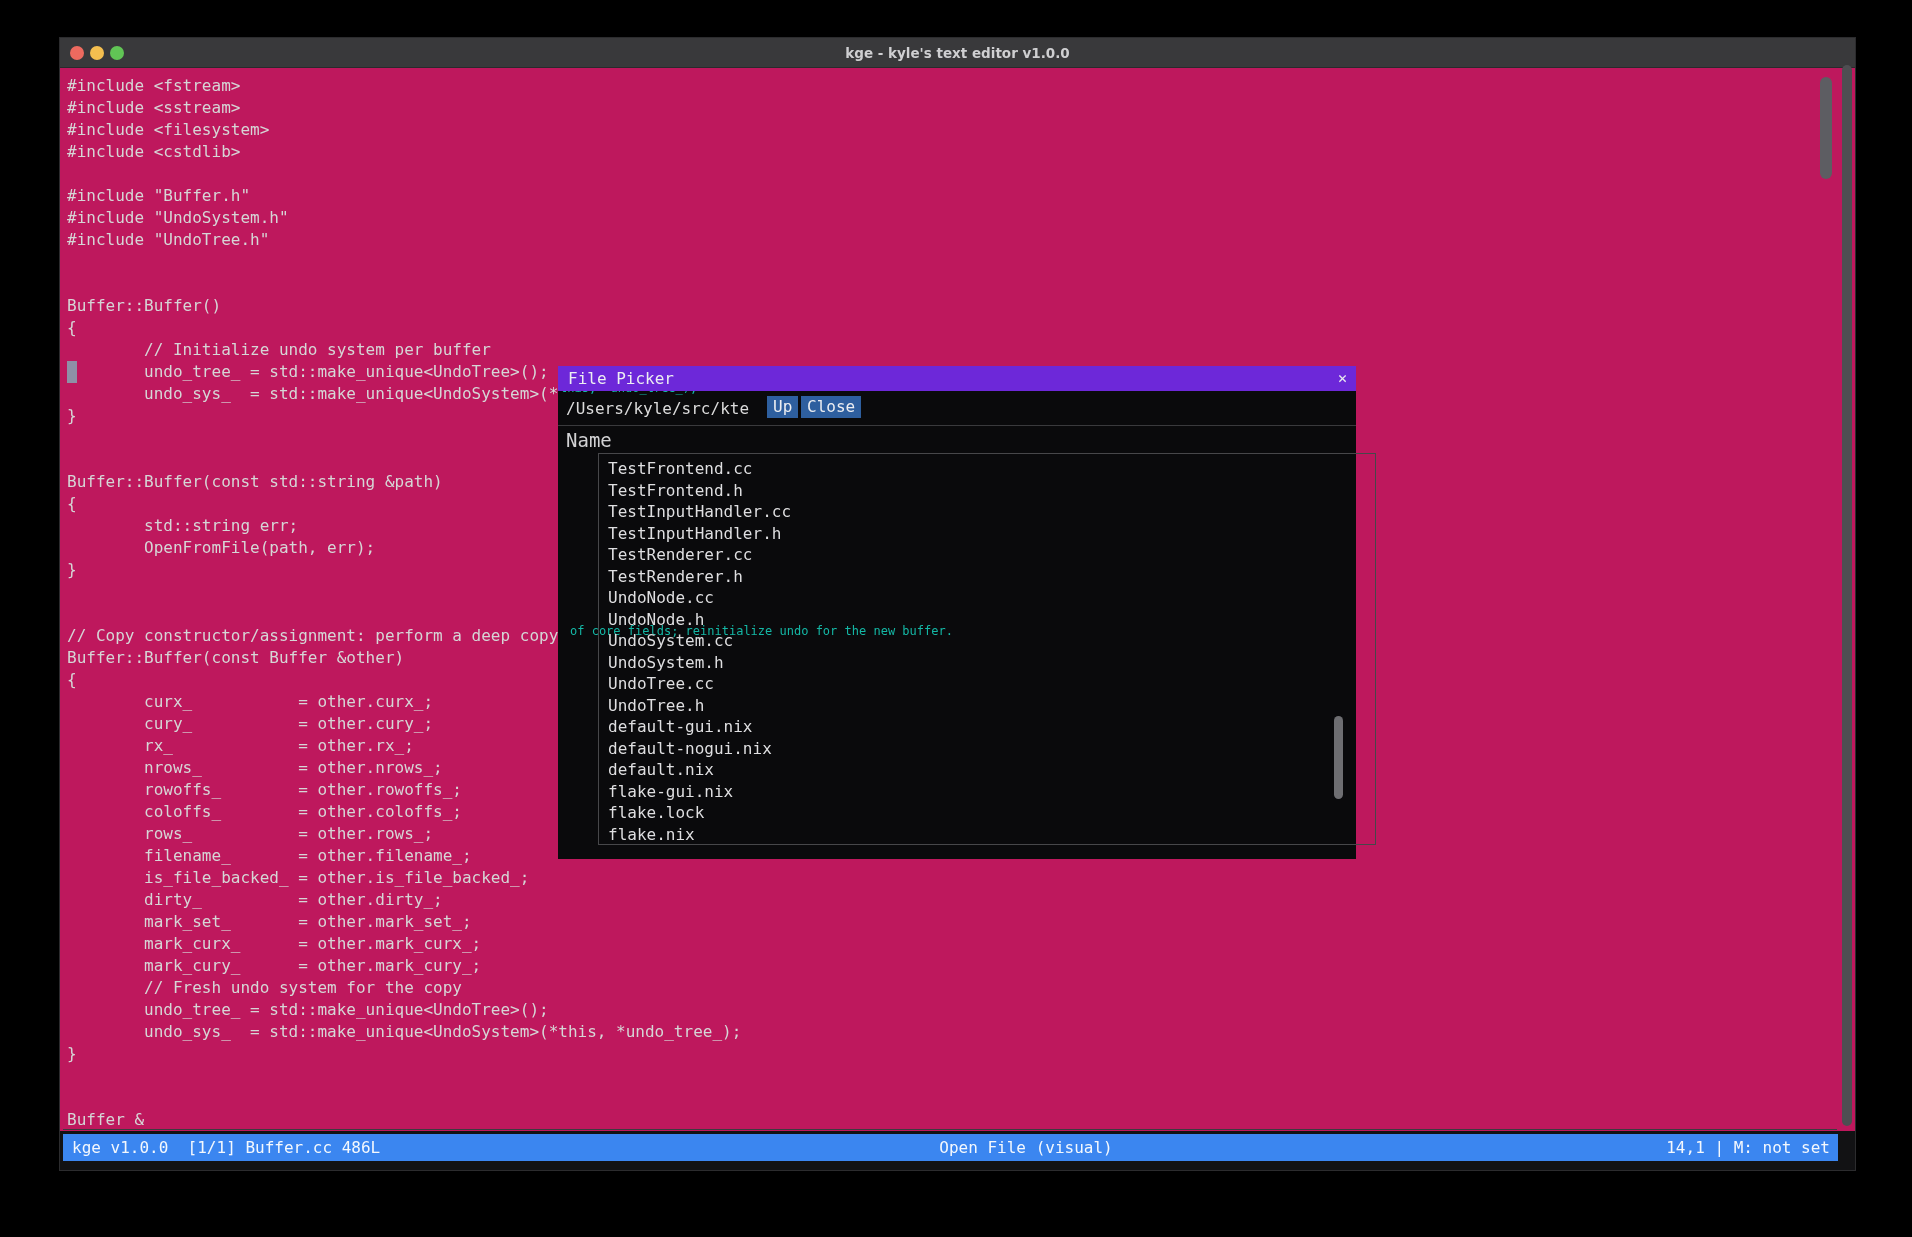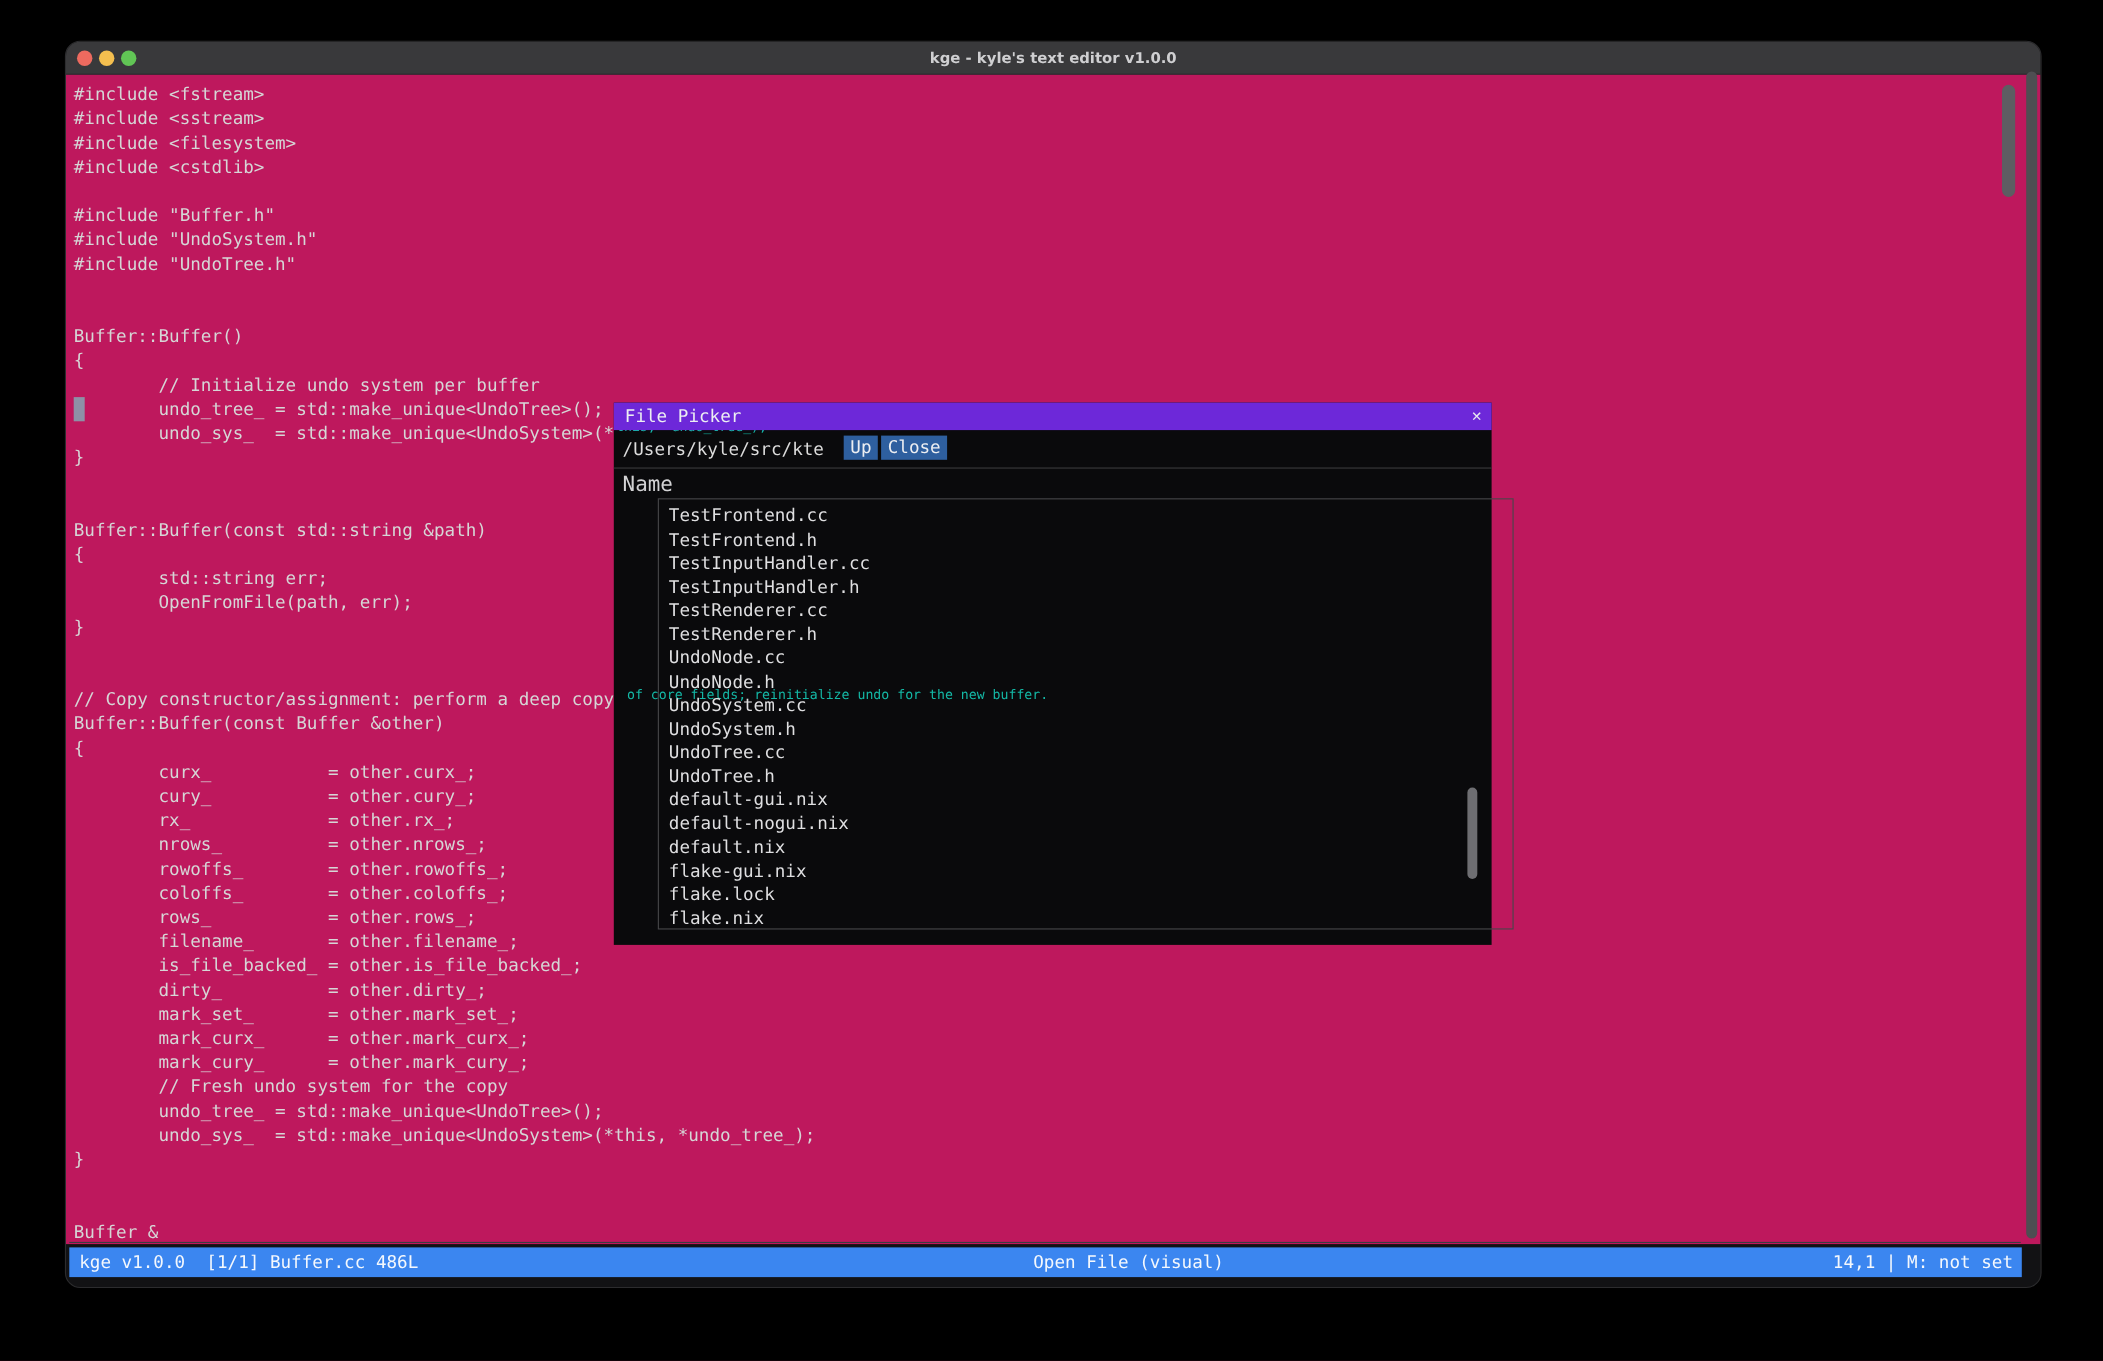--- a/index.html
+++ b/index.html
@@ -2,21 +2,21 @@
 <html><head>
 <meta charset="utf-8">
 <style>
   html,body{margin:0;padding:0;background:#000;width:1912px;height:1237px;overflow:hidden;}
   *{box-sizing:border-box;}
   .mono{font-family:"DejaVu Sans Mono","Liberation Mono",monospace;}
 
   
   .window{
     position:absolute;left:59px;top:37px;width:1797px;height:1134px;
-    background:#121214;border-radius:14px;overflow:hidden;
+    background:#121214;border-radius:0;overflow:hidden;
     border:1px solid #2c2c2e;
   }
   .titlebar{
     position:absolute;left:0;top:0;width:100%;height:30px;
     background:#39393b;border-bottom:1px solid #2a2a2c;
   }
   .traffic{position:absolute;top:8px;width:14px;height:14px;border-radius:50%;}
   .dot-red{left:10px;background:#ed6a5f;}
   .dot-yellow{left:30px;background:#f5bf4f;}
   .dot-green{left:50px;background:#61c555;}

